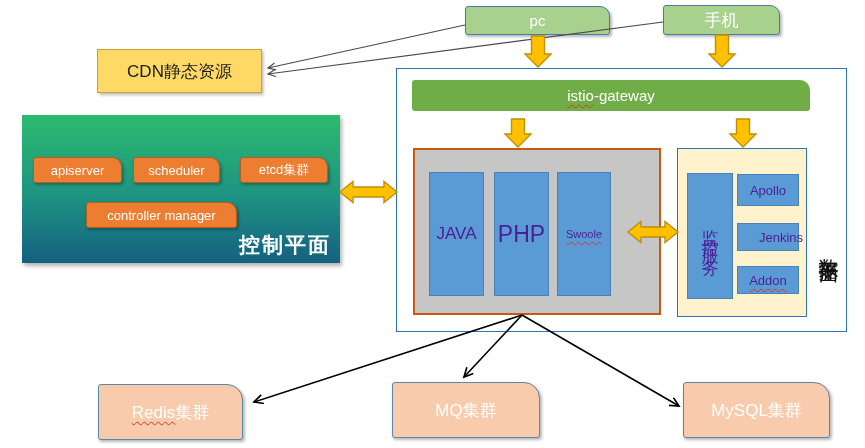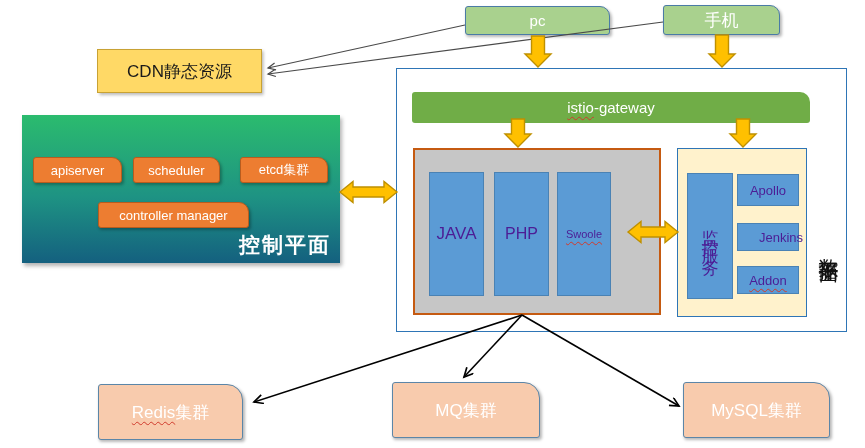--- a/index.html
+++ b/index.html
@@ -57,37 +57,37 @@
   <div class="abs cplane" style="left:22px; top:115px; width:318px; height:148px;">
     <div class="abs cbox onode shadow" style="left:11px; top:42px; width:89px; height:26px;">
       <span>apiserver</span>
     </div>
     <div class="abs cbox onode shadow" style="left:111px; top:42px; width:87px; height:26px;">
       <span>scheduler</span>
     </div>
     <div class="abs cbox onode shadow" style="left:218px; top:42px; width:88px; height:26px;">
       <span>etcd集群</span>
     </div>
-    <div class="abs cbox onode shadow" style="left:76px; top:87px; width:151px; height:26px;">
+    <div class="abs cbox onode shadow" style="left:64px; top:87px; width:151px; height:26px;">
       <span>controller manager</span>
     </div>
     <div class="abs cp-title" style="right:9px; bottom:4px;">控制平面</div>
   </div>
 
   <div class="abs dplane" style="left:396px; top:68px; width:451px; height:264px;"></div>
 
-  <div class="abs cbox gateway" style="left:412px; top:92px; width:398px; height:31px;">
+  <div class="abs cbox gateway" style="left:412px; top:80px; width:398px; height:31px;">
     <span><span class="sq">istio</span><span>-gateway</span></span>
   </div>
 
   <div class="abs graypanel" style="left:413px; top:148px; width:248px; height:167px;">
     <div class="abs cbox bluebox" style="left:14px; top:22px; width:55px; height:124px; font-size:17px;">
       <span>JAVA</span>
     </div>
-    <div class="abs cbox bluebox" style="left:79px; top:22px; width:55px; height:124px; font-size:16px;">
+    <div class="abs cbox bluebox" style="left:79px; top:22px; width:55px; height:124px; font-size:23px;">
       <span>PHP</span>
     </div>
     <div class="abs cbox bluebox" style="left:142px; top:22px; width:54px; height:124px; font-size:11px;">
       <span class="sq">Swoole</span>
     </div>
   </div>
 
   <div class="abs cream" style="left:677px; top:148px; width:130px; height:169px;">
     <div class="abs cbox bluebox" style="left:9px; top:24px; width:46px; height:126px;">
       <span class="vtext" style="font-size:17px; letter-spacing:10px;">监控服务</span>

